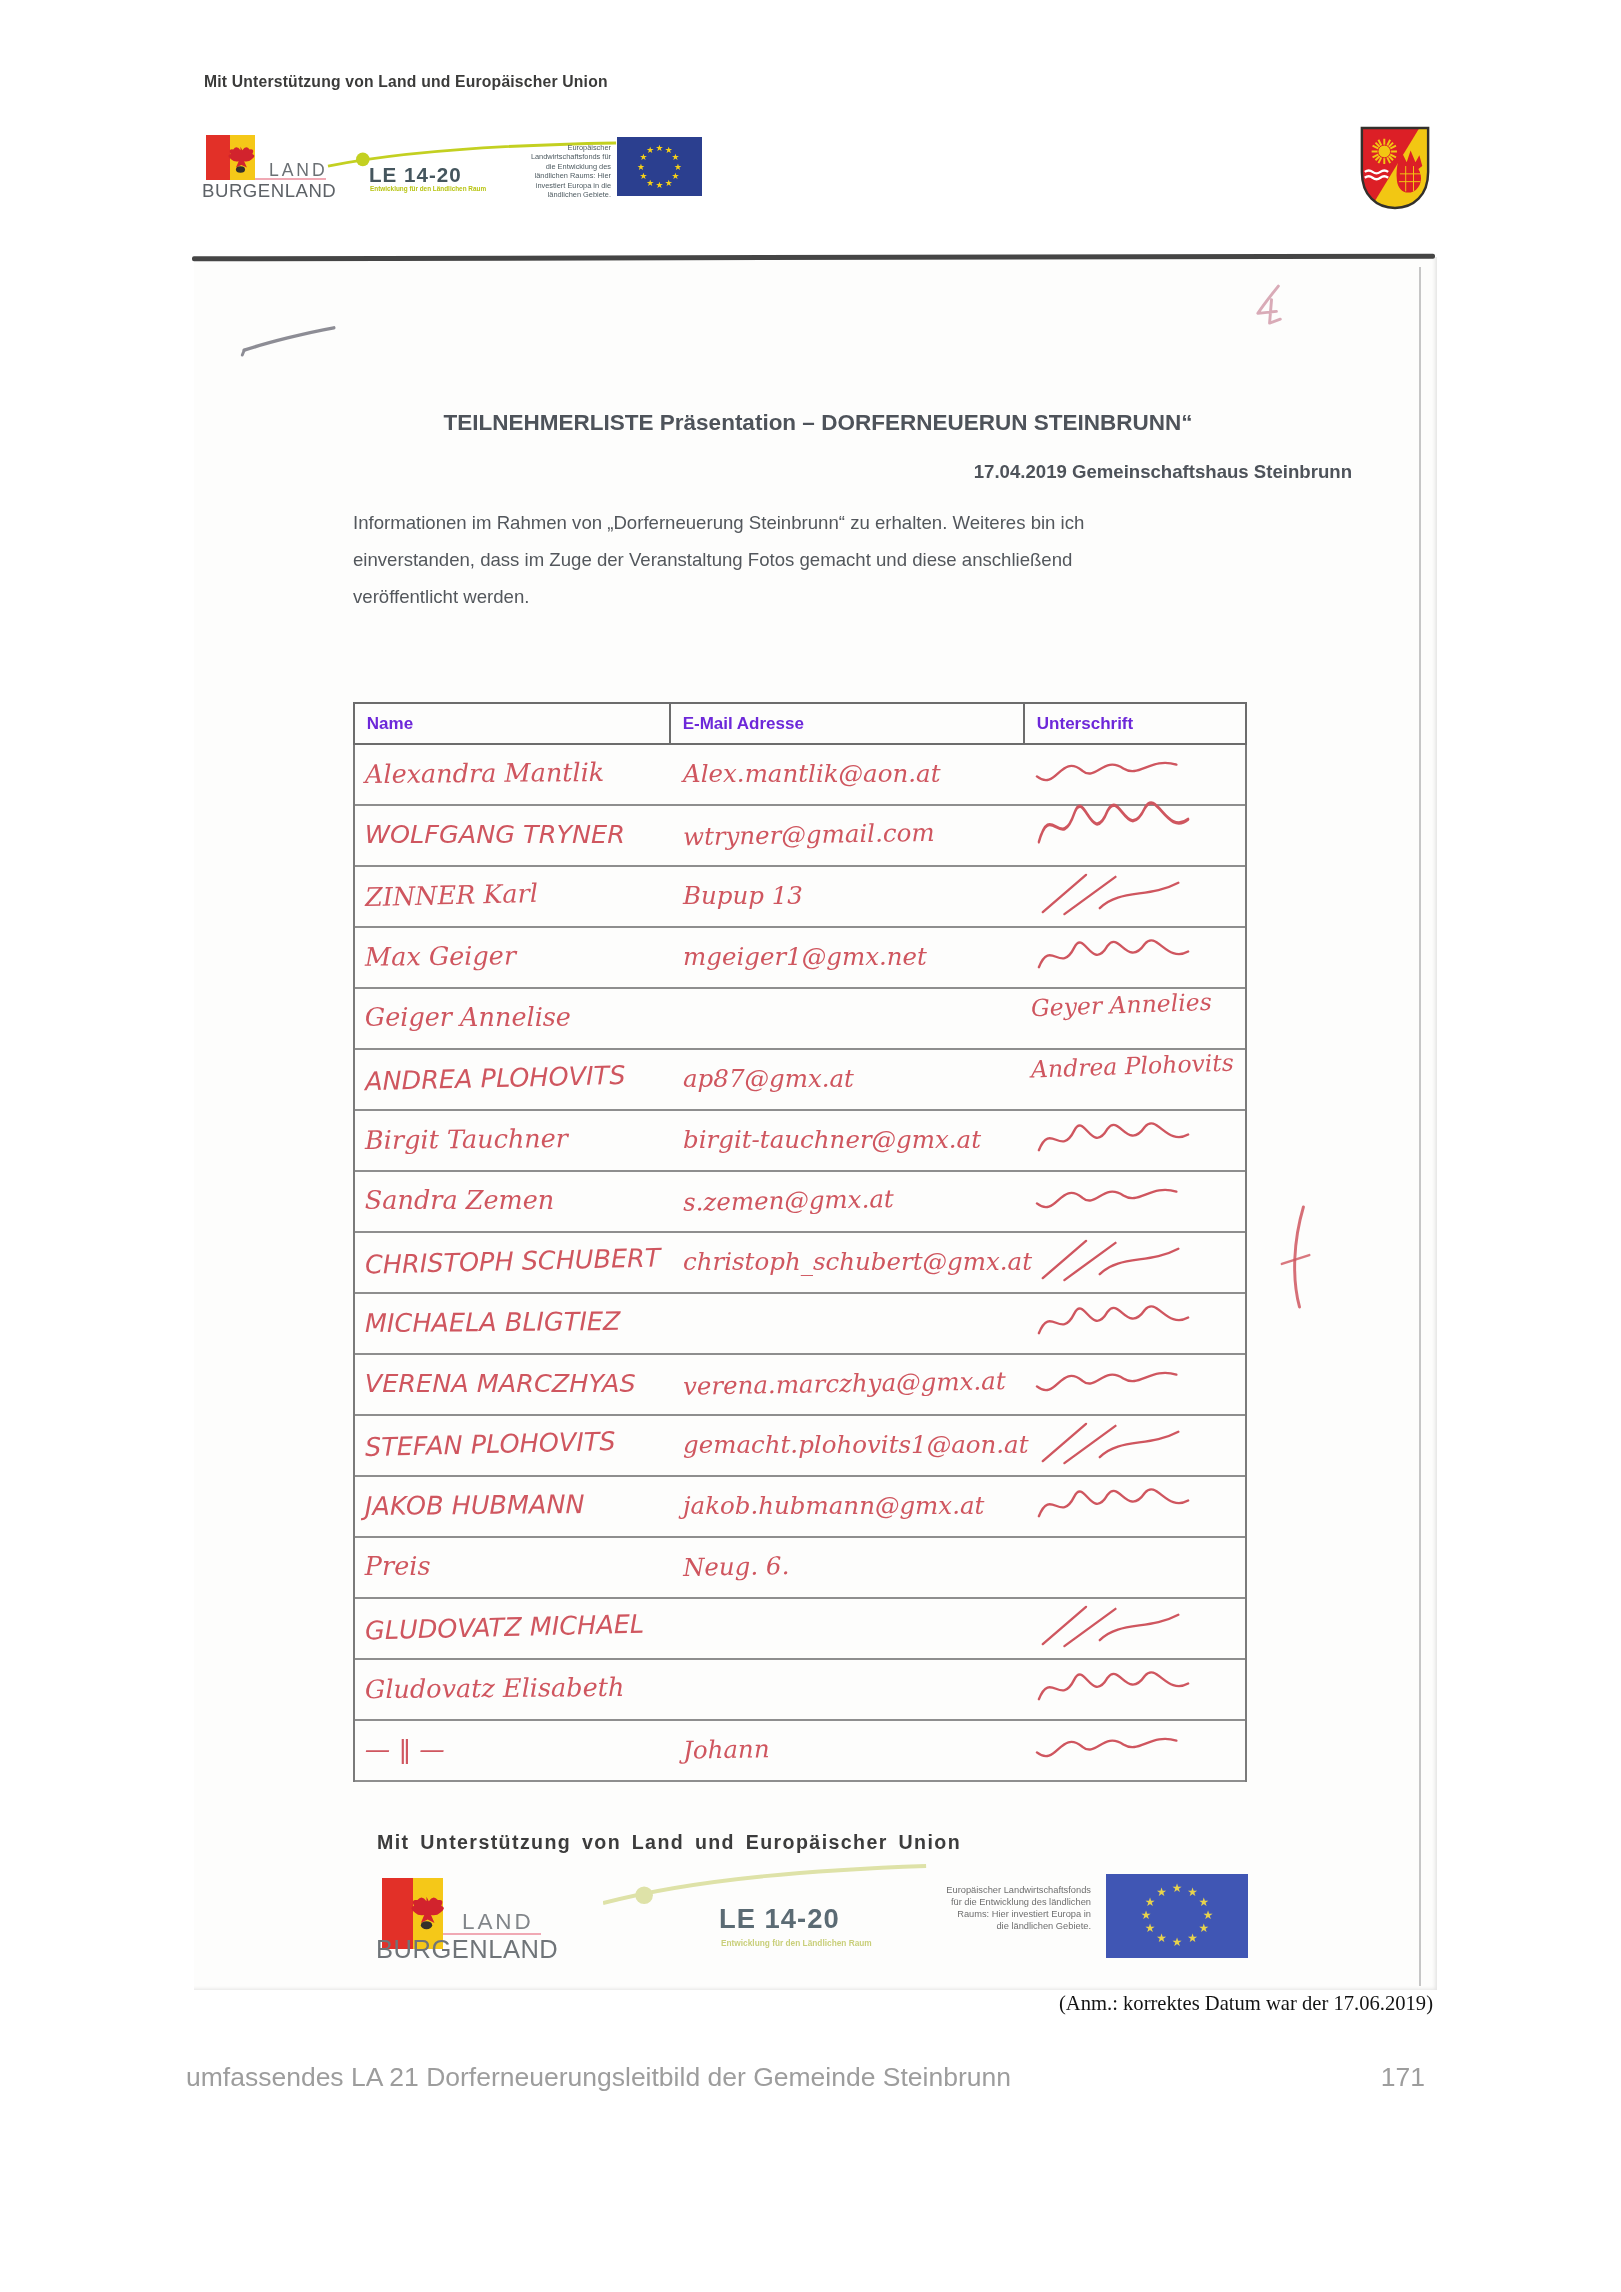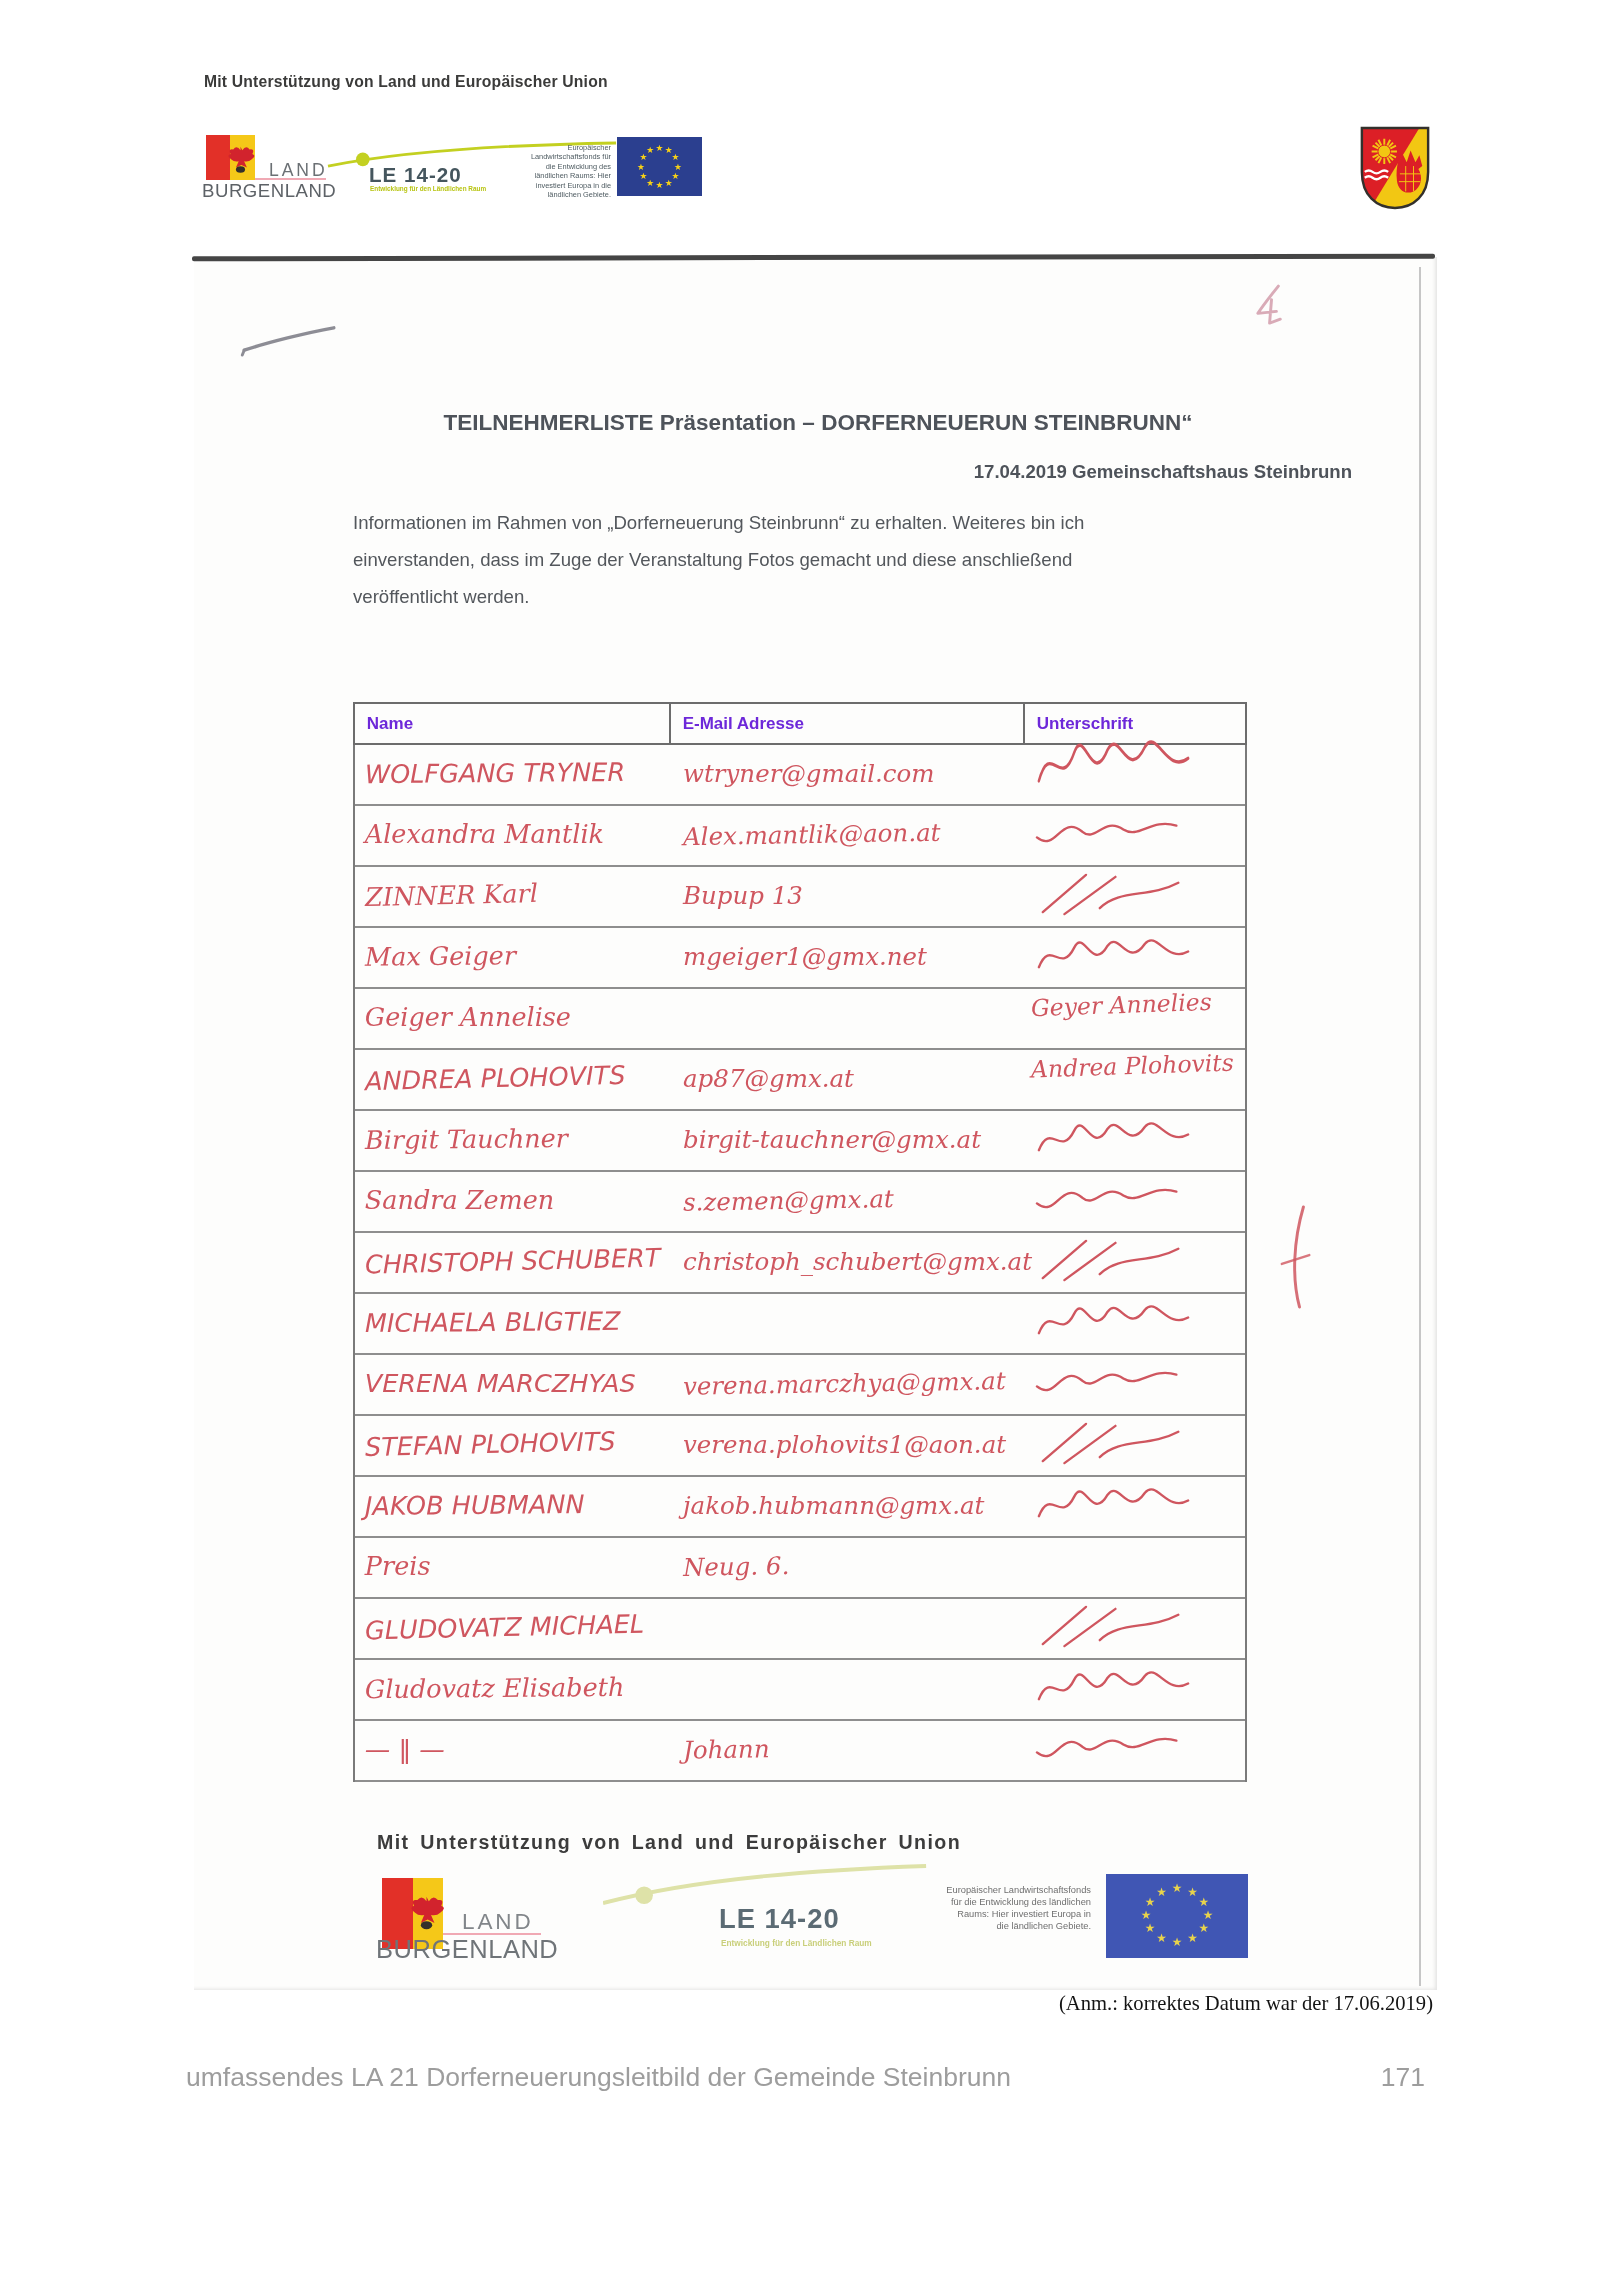--- a/index.html
+++ b/index.html
@@ -183,34 +183,34 @@
   </div>
 
   <div class="ptable">
     <div class="t-head">
       <div class="th c1">Name</div>
       <div class="th c2">E-Mail Adresse</div>
       <div class="th c3">Unterschrift</div>
     </div>
     <div class="t-body">
         <div class="t-row">
+          <span class="row-name hw-script">Alexandra Mantlik</span>
+          <span class="row-email hw-script">Alex.mantlik@aon.at</span>
+          <span class="row-sig"><svg width="167" height="49" viewBox="0 0 170 50" preserveAspectRatio="none">
+              <path d="M6 30 C 26 46, 30 6, 52 24 C 66 36, 74 8, 94 22 C 110 32, 122 10, 148 18" fill="none" stroke="#cf565f" stroke-width="2.4" stroke-linecap="round"></path>
+            </svg></span>
+        </div>
+        <div class="t-row">
           <span class="row-name hw-print">WOLFGANG TRYNER</span>
           <span class="row-email hw-script">wtryner@gmail.com</span>
           <span class="row-sig"><svg width="167" height="71" viewBox="0 0 170 50" preserveAspectRatio="none" style="position:relative;top:-19.6px">
               <path d="M8 38 C 20 8, 30 46, 44 18 C 54 -2, 62 44, 78 16 C 90 0, 98 40, 116 14 C 128 0, 138 34, 160 22" fill="none" stroke="#cf565f" stroke-width="2.4" stroke-linecap="round"></path>
             </svg></span>
         </div>
         <div class="t-row">
-          <span class="row-name hw-script">Alexandra Mantlik</span>
-          <span class="row-email hw-script">Alex.mantlik@aon.at</span>
-          <span class="row-sig"><svg width="167" height="49" viewBox="0 0 170 50" preserveAspectRatio="none">
-              <path d="M6 30 C 26 46, 30 6, 52 24 C 66 36, 74 8, 94 22 C 110 32, 122 10, 148 18" fill="none" stroke="#cf565f" stroke-width="2.4" stroke-linecap="round"></path>
-            </svg></span>
-        </div>
-        <div class="t-row">
           <span class="row-name hw-script">ZINNER Karl</span>
           <span class="row-email hw-script">Bupup 13</span>
           <span class="row-sig"><svg width="167" height="49" viewBox="0 0 170 50" preserveAspectRatio="none">
               <path d="M12 44 L56 6 M34 46 L86 8 M70 40 C 90 20, 120 30, 150 14" fill="none" stroke="#cf565f" stroke-width="2.4" stroke-linecap="round"></path>
             </svg></span>
         </div>
         <div class="t-row">
           <span class="row-name hw-script">Max Geiger</span>
           <span class="row-email hw-script">mgeiger1@gmx.net</span>
           <span class="row-sig"><svg width="167" height="49" viewBox="0 0 170 50" preserveAspectRatio="none">
@@ -255,21 +255,21 @@
         </div>
         <div class="t-row">
           <span class="row-name hw-print">VERENA MARCZHYAS</span>
           <span class="row-email hw-script">verena.marczhya@gmx.at</span>
           <span class="row-sig"><svg width="167" height="49" viewBox="0 0 170 50" preserveAspectRatio="none">
               <path d="M6 30 C 26 46, 30 6, 52 24 C 66 36, 74 8, 94 22 C 110 32, 122 10, 148 18" fill="none" stroke="#cf565f" stroke-width="2.4" stroke-linecap="round"></path>
             </svg></span>
         </div>
         <div class="t-row">
           <span class="row-name hw-print">STEFAN PLOHOVITS</span>
-          <span class="row-email hw-script">verena.plohovits1@aon.at</span>
+          <span class="row-email hw-script">gemacht.plohovits1@aon.at</span>
           <span class="row-sig"><svg width="167" height="49" viewBox="0 0 170 50" preserveAspectRatio="none">
               <path d="M12 44 L56 6 M34 46 L86 8 M70 40 C 90 20, 120 30, 150 14" fill="none" stroke="#cf565f" stroke-width="2.4" stroke-linecap="round"></path>
             </svg></span>
         </div>
         <div class="t-row">
           <span class="row-name hw-print">JAKOB HUBMANN</span>
           <span class="row-email hw-script">jakob.hubmann@gmx.at</span>
           <span class="row-sig"><svg width="167" height="49" viewBox="0 0 170 50" preserveAspectRatio="none">
               <path d="M8 38 C 20 8, 30 46, 44 18 C 54 -2, 62 44, 78 16 C 90 0, 98 40, 116 14 C 128 0, 138 34, 160 22" fill="none" stroke="#cf565f" stroke-width="2.4" stroke-linecap="round"></path>
             </svg></span>

